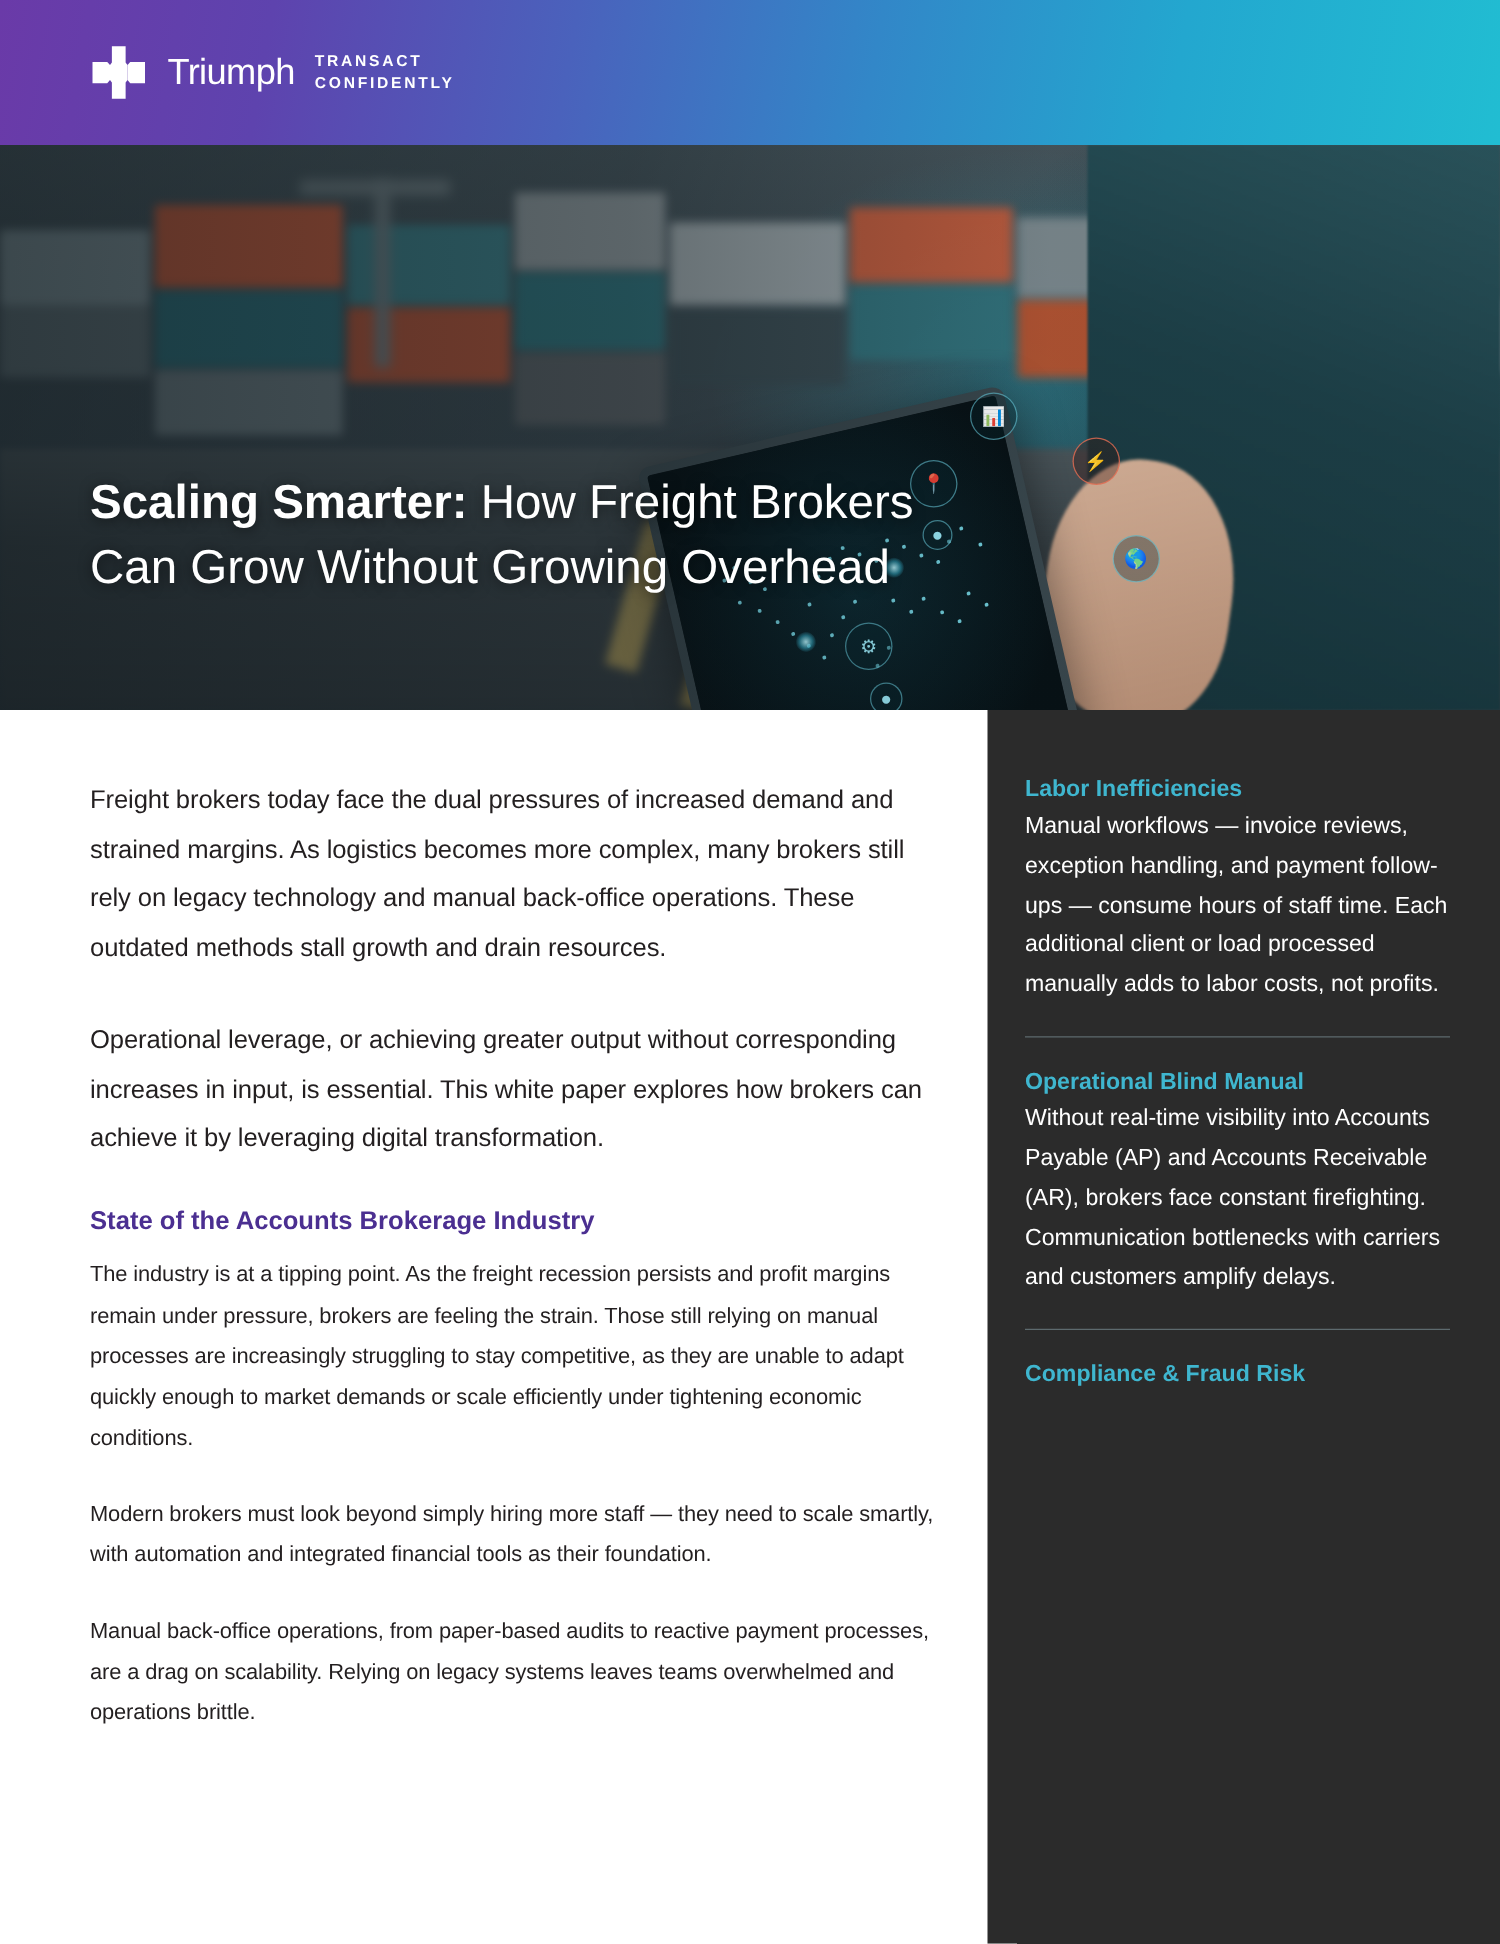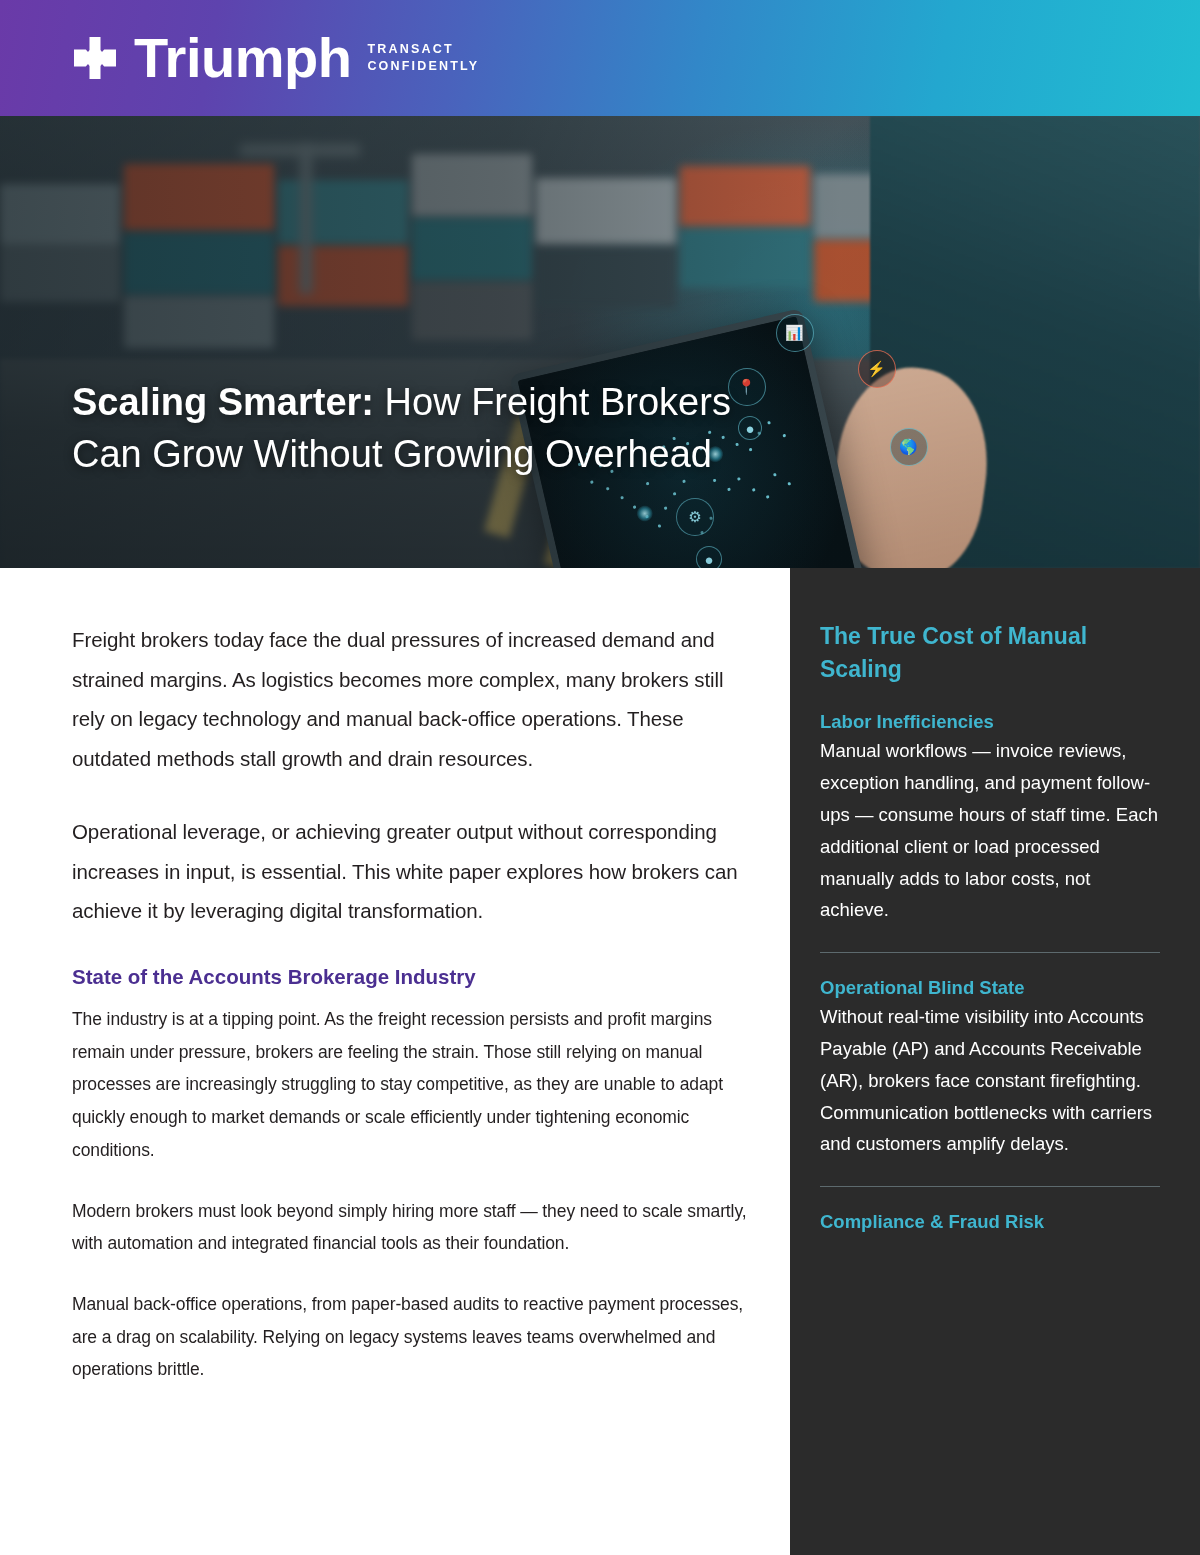--- a/index.html
+++ b/index.html
@@ -29,22 +29,22 @@
   .logo-mark {
     width: 46px;
     height: 46px;
     position: relative;
     margin-right: 16px;
     flex: none;
   }
   .logo-mark svg { display: block; }
   .logo-word {
     color: #ffffff;
-    font-size: 56px;
-    font-weight: bold;
+    font-size: 29px;
+    font-weight: normal;
     letter-spacing: -0.5px;
     line-height: 1;
   }
   .logo-tag {
     margin-left: 16px;
     color: #ffffff;
     font-size: 12.5px;
     font-weight: bold;
     letter-spacing: 2.2px;
     line-height: 1.35;
@@ -364,30 +364,29 @@
     <p class="p">Freight brokers today face the dual pressures of increased demand and strained margins. As logistics becomes more complex, many brokers still rely on legacy technology and manual back-office operations. These outdated methods stall growth and drain resources.</p>
     <p class="p">Operational leverage, or achieving greater output without corresponding increases in input, is essential. This white paper explores how brokers can achieve it by leveraging digital transformation.</p>
 
     <h2 class="section-head">State of the Accounts Brokerage Industry</h2>
     <p class="p small">The industry is at a tipping point. As the freight recession persists and profit margins remain under pressure, brokers are feeling the strain. Those still relying on manual processes are increasingly struggling to stay competitive, as they are unable to adapt quickly enough to market demands or scale efficiently under tightening economic conditions.</p>
     <p class="p small">Modern brokers must look beyond simply hiring more staff — they need to scale smartly, with automation and integrated financial tools as their foundation.</p>
     <p class="p small">Manual back-office operations, from paper-based audits to reactive payment processes, are a drag on scalability. Relying on legacy systems leaves teams overwhelmed and operations brittle.</p>
   </div>
 
   <div class="side-col">
-    <h2 class="side-title">The True Cost of Manual Scaling</h2>
 
     <div class="side-block">
       <h3 class="side-head">Labor Inefficiencies</h3>
-      <p class="side-text">Manual workflows — invoice reviews, exception handling, and payment follow-ups — consume hours of staff time. Each additional client or load processed manually adds to labor costs, not achieve.</p>
+      <p class="side-text">Manual workflows — invoice reviews, exception handling, and payment follow-ups — consume hours of staff time. Each additional client or load processed manually adds to labor costs, not profits.</p>
     </div>
     <hr class="side-rule">
 
     <div class="side-block">
-      <h3 class="side-head">Operational Blind State</h3>
+      <h3 class="side-head">Operational Blind Manual</h3>
       <p class="side-text">Without real-time visibility into Accounts Payable (AP) and Accounts Receivable (AR), brokers face constant firefighting. Communication bottlenecks with carriers and customers amplify delays.</p>
     </div>
     <hr class="side-rule">
 
     <div class="side-block">
       <h3 class="side-head">Compliance &amp; Fraud Risk</h3>
     </div>
   </div>
 </div>
 

